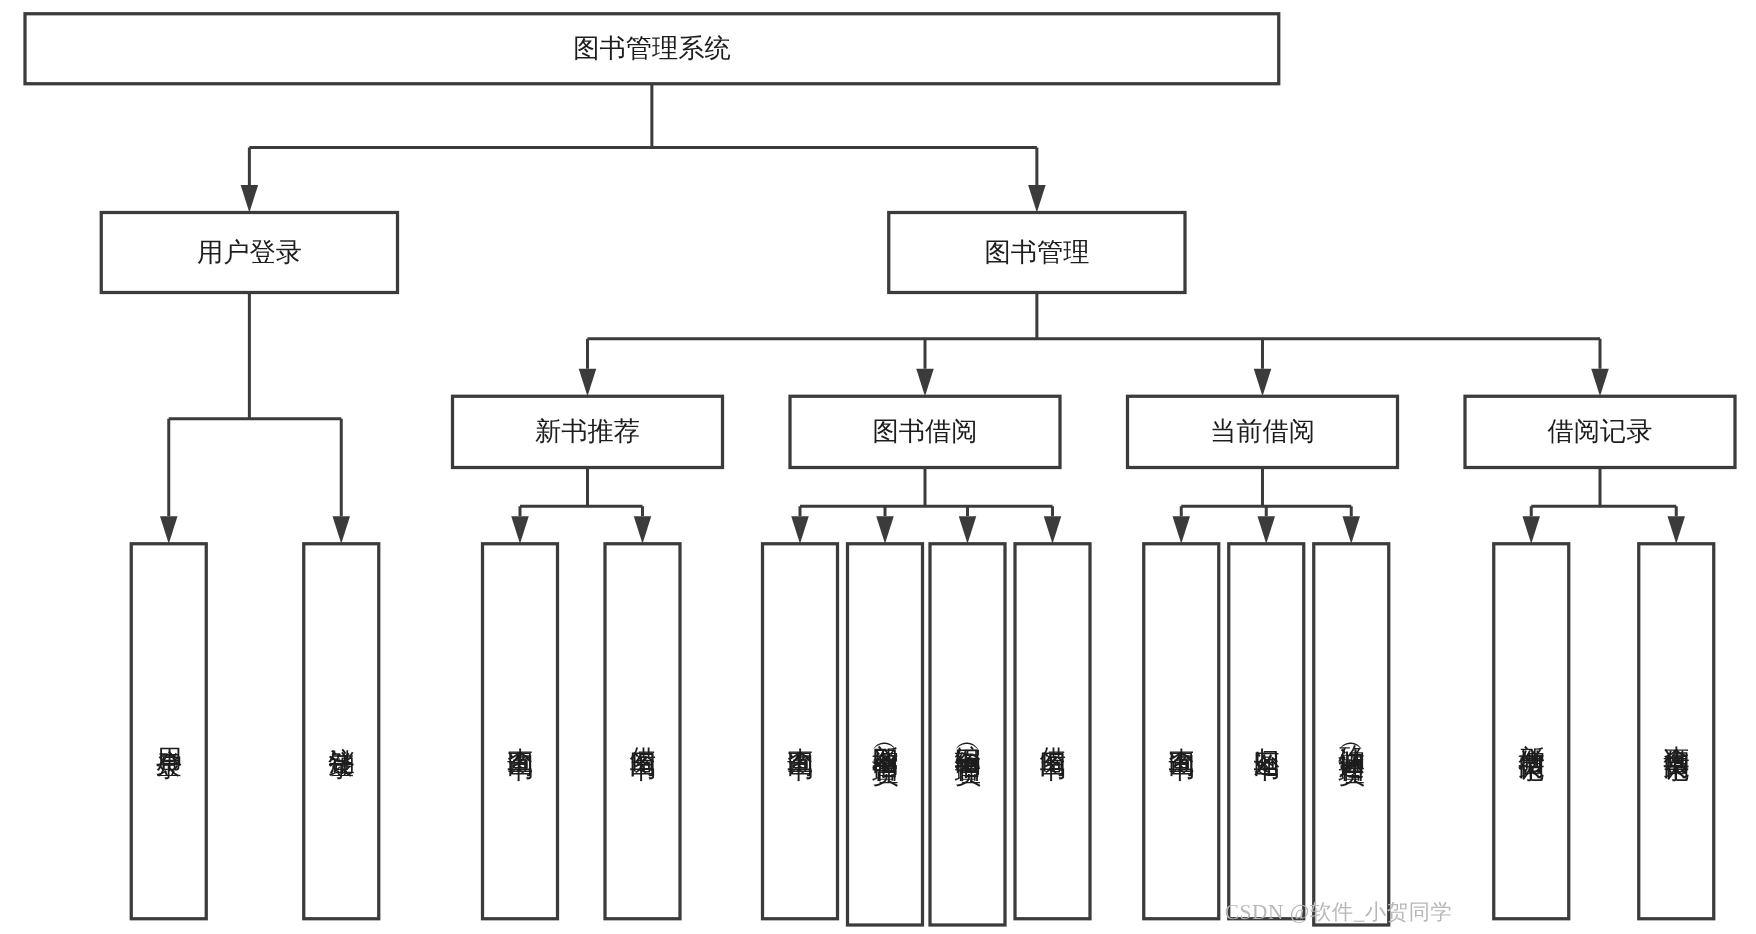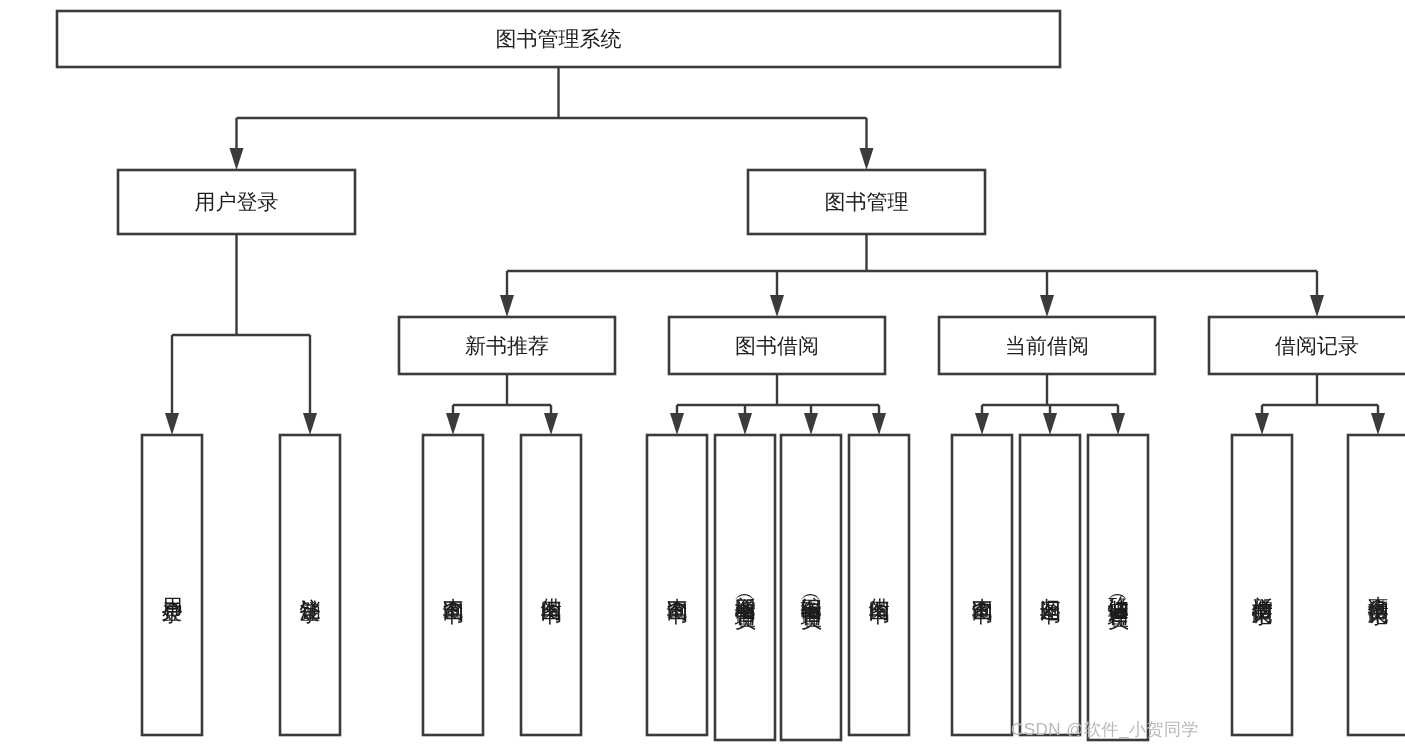--- a/index.html
+++ b/index.html
@@ -12,21 +12,20 @@
     width: 1405px;
     height: 747px;
     font-family: "DejaVu Sans", "Liberation Sans", sans-serif;
     overflow: hidden;
     position: relative;
   }
   #diagram-root {
     position: relative;
     width: 1172px;
     height: 747px;
-    margin-left: 37px;
   }
   svg#tree-svg {
     position: absolute;
     left: 0;
     top: 0;
     width: 1405px;
     height: 747px;
     display: block;
   }
   .node-box {
@@ -67,21 +66,21 @@
     line-height: 1.08;
     letter-spacing: 2px;
     color: #1d1d1d;
     white-space: nowrap;
     text-align: center;
   }
   #watermark {
     position: absolute;
     right: 10px;
     bottom: 6px;
-    font-family: Liberation Sans, sans-serif;
+    font-family: Liberation Serif, serif;
     font-size: 17px;
     color: #b8b8b8;
     letter-spacing: 0.5px;
     user-select: none;
     white-space: nowrap;
   }
 </style>
 </head>
 <body>
 

